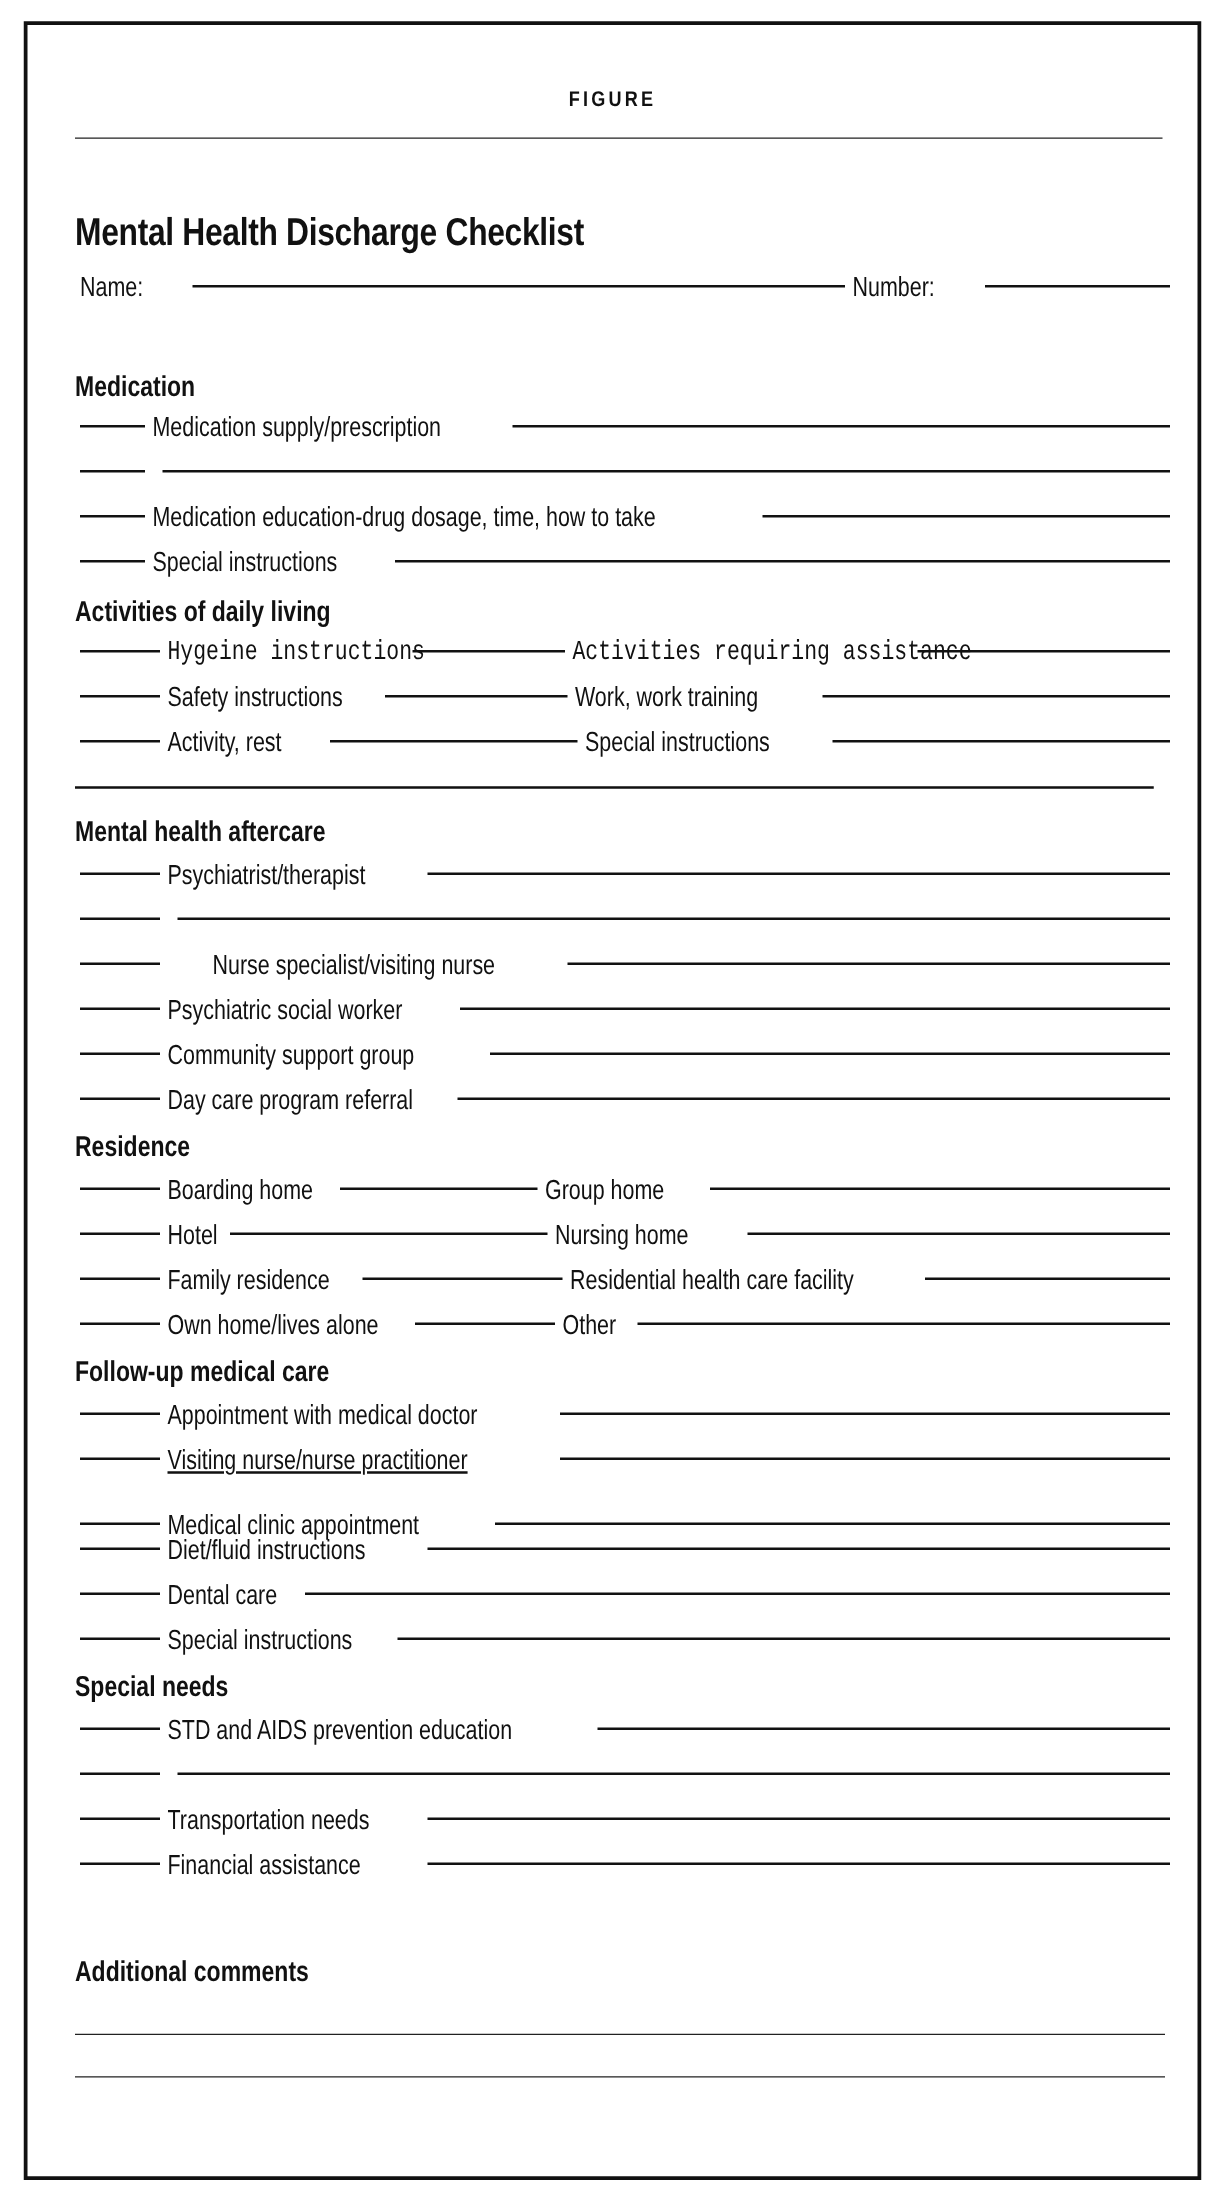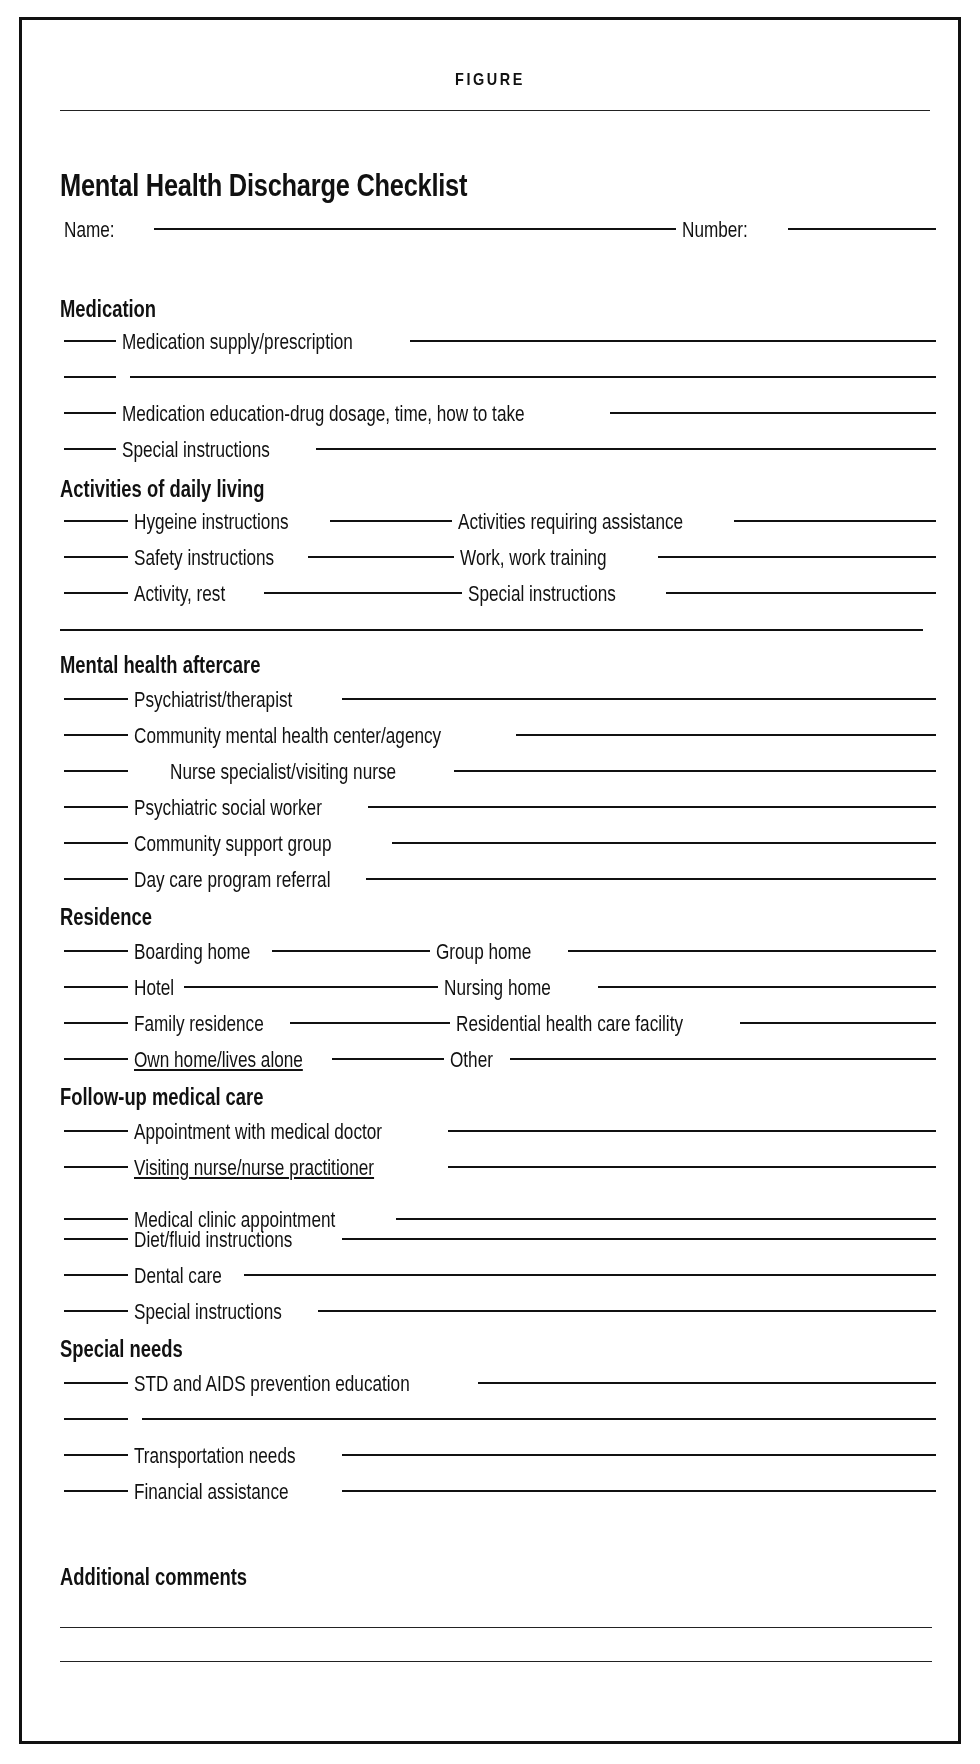--- a/index.html
+++ b/index.html
@@ -66,21 +66,21 @@
         <div class="fill" style="margin-left: 8px;"></div>
       </div>
       <div class="row" style="top: 416px;">
         <div class="blank" style="width: 52px; margin-right: 6px;"></div>
         <span class="narrow" style="width: 186px;">
           <span class="lbl">Special instructions</span>
         </span>
         <div class="fill" style="margin-left: 8px;"></div>
       </div>
       <div class="hdr" style="top: 458px;">Activities of daily living</div>
-      <div class="row" style="top: 488px;">
+      <div class="row" style="top: 488px; font-family: Liberation Mono, monospace;">
         <div class="blank" style="width: 64px; margin-right: 6px;"></div>
         <span class="narrow" style="width: 196px;">
           <span class="lbl">Hygeine instructions</span>
         </span>
         <div class="blank" style="width: 122px; margin-right: 6px;"></div>
         <span class="narrow" style="width: 270px;">
           <span class="lbl">Activities requiring assistance</span>
         </span>
         <div class="fill" style="margin-left: 6px;"></div>
       </div>
@@ -110,23 +110,20 @@
       <div class="hdr" style="top: 634px;">Mental health aftercare</div>
       <div class="row" style="top: 666px;">
         <div class="blank" style="width: 64px; margin-right: 6px;"></div>
         <span class="narrow" style="width: 200px;">
           <span class="lbl">Psychiatrist/therapist</span>
         </span>
         <div class="fill" style="margin-left: 8px;"></div>
       </div>
       <div class="row" style="top: 702px;">
         <div class="blank" style="width: 64px; margin-right: 6px;"></div>
-        <span class="narrow" style="width: 374px;">
-          <span class="lbl">Community mental health center/agency</span>
-        </span>
         <div class="fill" style="margin-left: 8px;"></div>
       </div>
       <div class="row" style="top: 738px;">
         <div class="blank" style="width: 64px; margin-right: 6px;"></div>
         <span class="narrow" style="width: 276px; margin-left: 36px;">
           <span class="lbl">Nurse specialist/visiting nurse</span>
         </span>
         <div class="fill" style="margin-left: 8px;"></div>
       </div>
       <div class="row" style="top: 774px;">
@@ -179,21 +176,21 @@
           <span class="lbl">Family residence</span>
         </span>
         <div class="blank" style="width: 160px; margin-right: 6px;"></div>
         <span class="narrow" style="width: 278px;">
           <span class="lbl">Residential health care facility</span>
         </span>
         <div class="fill" style="margin-left: 6px;"></div>
       </div>
       <div class="row" style="top: 1026px;">
         <div class="blank" style="width: 64px; margin-right: 6px;"></div>
-        <span class="narrow" style="width: 198px; text-decoration: underline;">
+        <span class="narrow" style="width: 198px;">
           <span class="lbl">Own home/lives alone</span>
         </span>
         <div class="blank" style="width: 112px; margin-right: 6px;"></div>
         <span class="narrow" style="width: 54px;">
           <span class="lbl">Other</span>
         </span>
         <div class="fill" style="margin-left: 6px;"></div>
       </div>
       <div class="hdr" style="top: 1066px;">Follow-up medical care</div>
       <div class="row" style="top: 1098px;">

